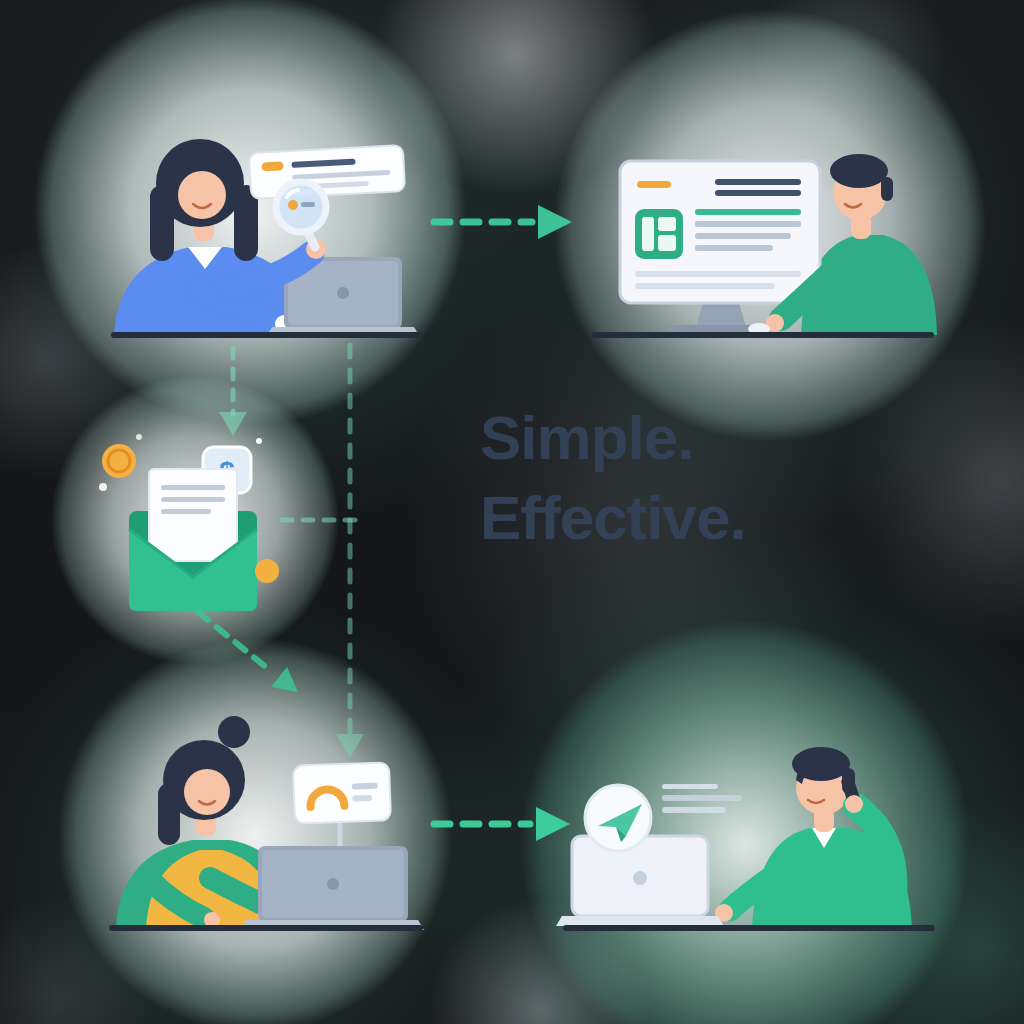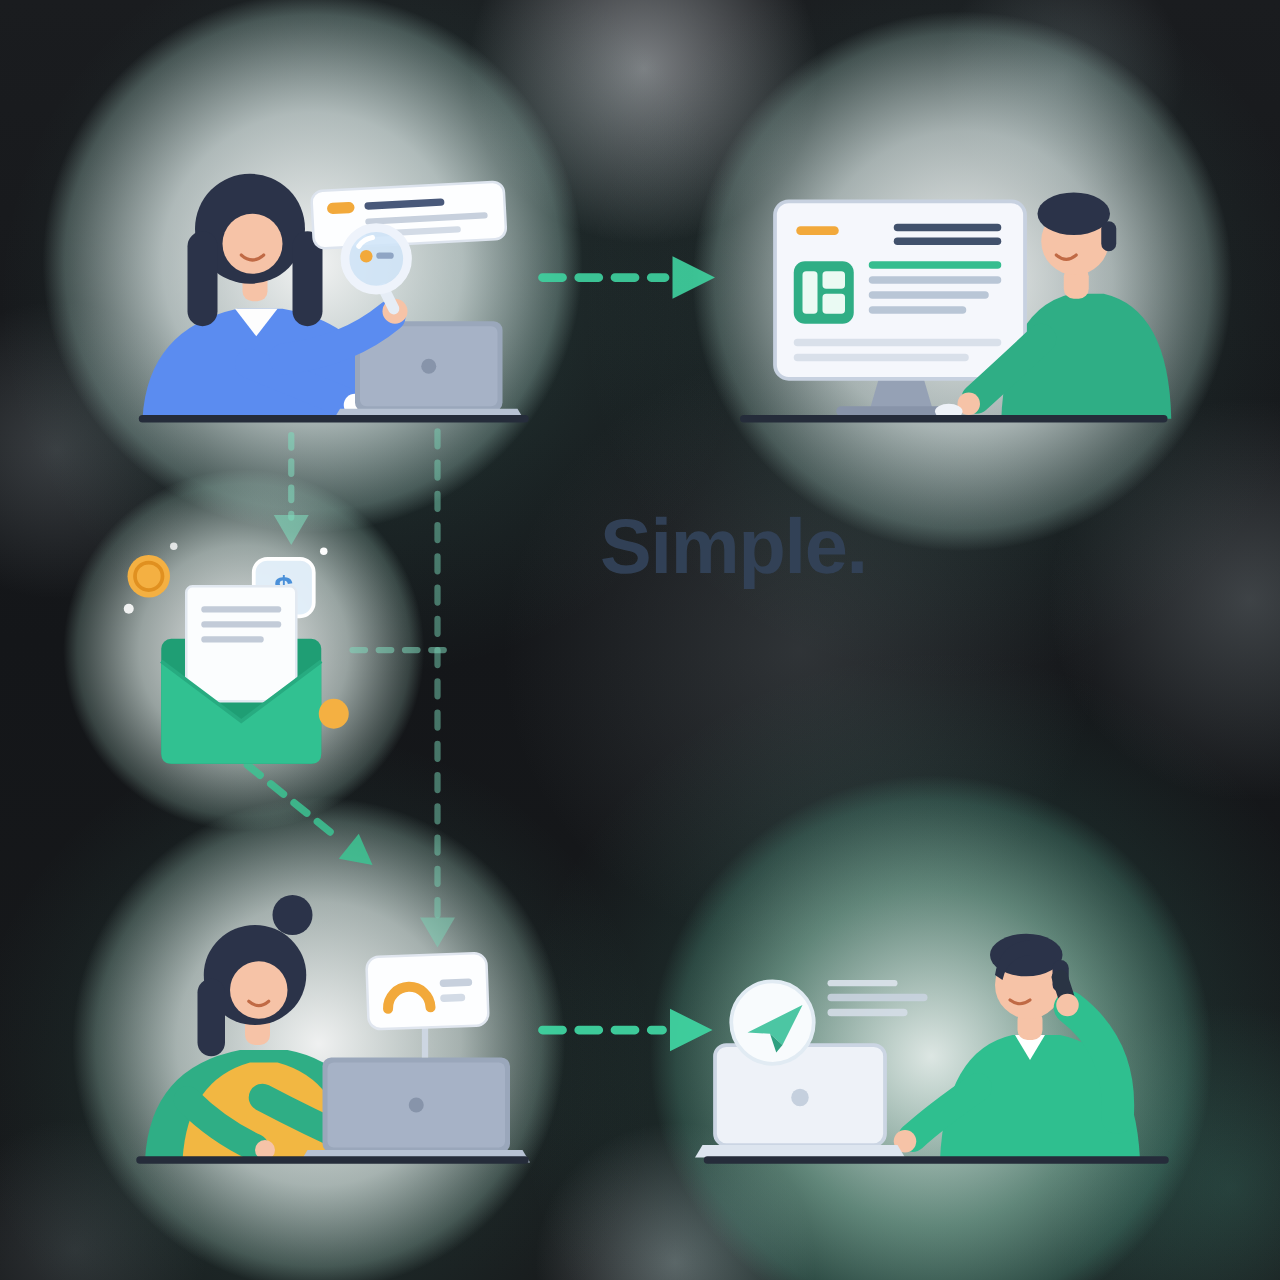--- a/index.html
+++ b/index.html
@@ -185,20 +185,21 @@
         <rect x="66" y="84" width="50" height="5" rx="2.5" fill="#c2cbd8"></rect>
         <path d="M34 104 L 98 152 L 162 104 L 162 178 Q 162 186 154 186 L 42 186 Q 34 186 34 178 Z" fill="#31c191"></path>
         <path d="M34 104 L 98 152 L 162 104" fill="none" stroke="#27ab80" stroke-width="3"></path>
       </g>
       <circle cx="172" cy="146" r="12" fill="#f4b042"></circle>
     </svg>
   </div>
 
   <div class="headline">
     <div>Simple.</div>
+    <div>Effective.</div>
   </div>
 
   <div class="scene scene-bl">
     <svg viewBox="0 0 340 250">
       <g>
         <path d="M28 240 Q 32 166 104 152 L 142 152 Q 206 164 214 240 Z" fill="#2fae85"></path>
         <path d="M58 240 Q 62 176 112 162 L 134 162 Q 186 176 190 240 Z" fill="#f2b742"></path>
         <path d="M122 190 Q 160 210 196 226" stroke="#2fae85" stroke-width="22" stroke-linecap="round" fill="none"></path>
         <circle cx="204" cy="229" r="8" fill="#f6c3a7"></circle>
         <path d="M62 192 Q 86 216 116 230" stroke="#2fae85" stroke-width="22" stroke-linecap="round" fill="none"></path>

